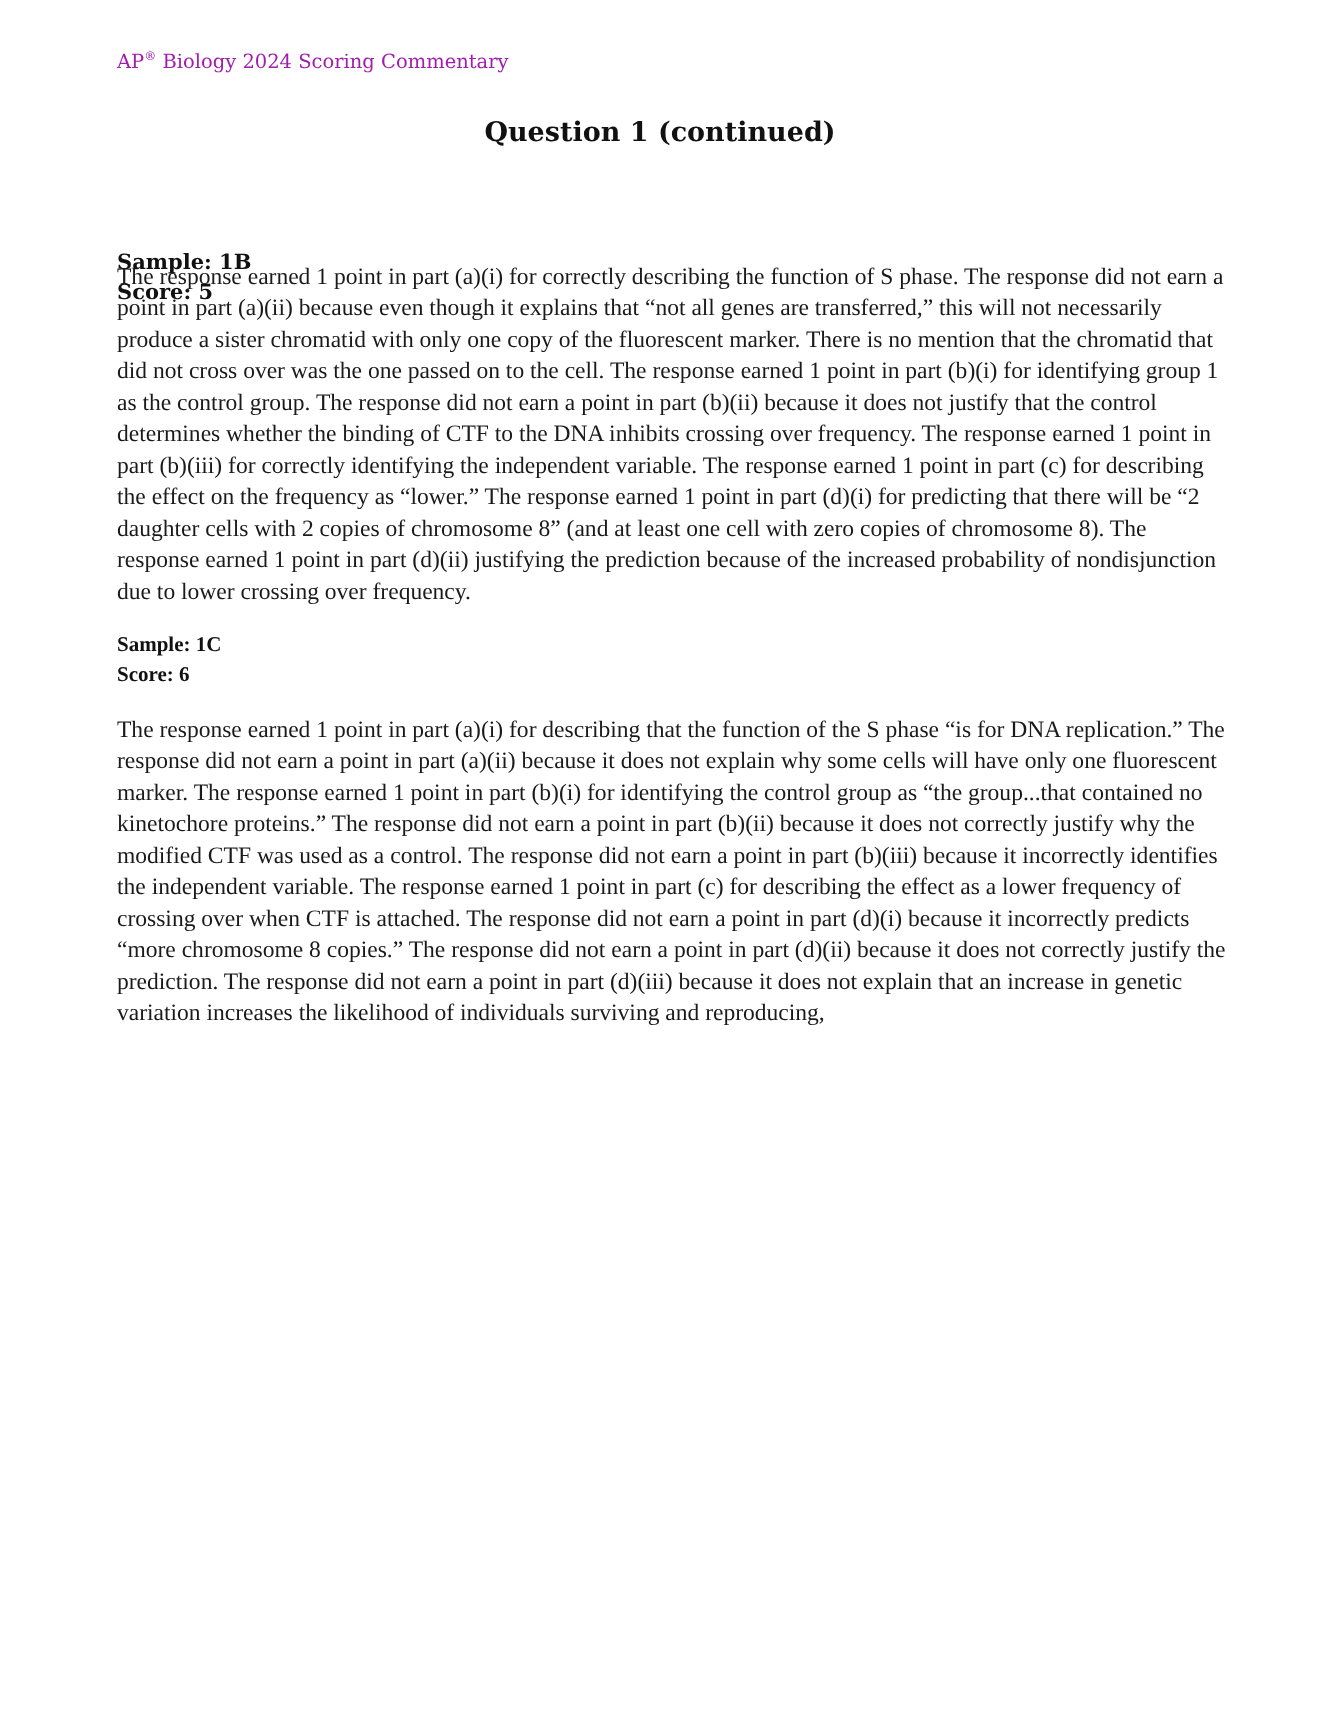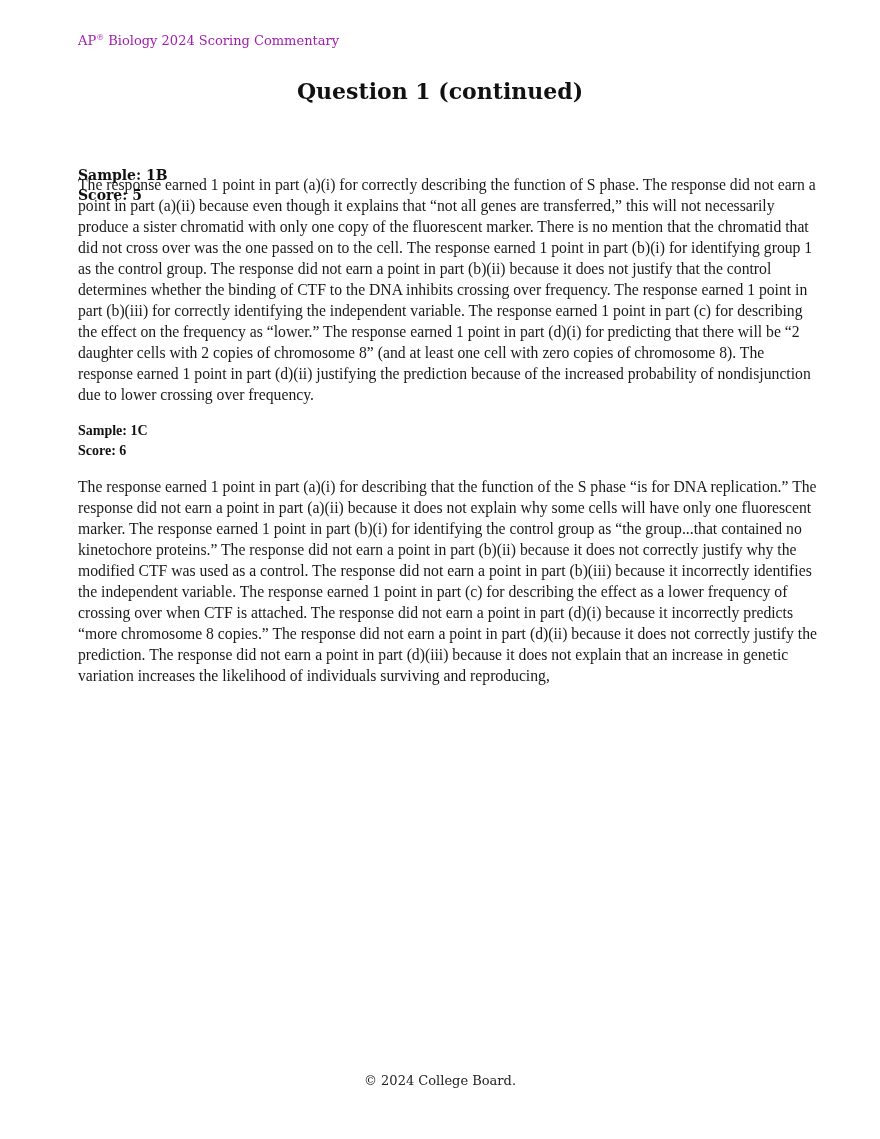--- a/index.html
+++ b/index.html
@@ -4,21 +4,21 @@
   <style>
     html, body { margin: 0; padding: 0; background: #ffffff; }
     body { width: 880px; height: 1139px; position: relative; overflow: hidden; color: #1a1a1a; }
     .header {
       position: absolute; left: 78px; top: 33px;
       font-family: "DejaVu Serif", serif; font-size: 13px; color: #a21caf;
     }
     .header sup { font-size: 8px; vertical-align: 5px; }
     .title {
       position: absolute; left: 0; right: 0; top: 78px; text-align: center;
-      font-family: "DejaVu Serif", serif; font-weight: bold; font-size: 22px; color: #111;
+      font-family: "DejaVu Serif", serif; font-weight: bold; font-size: 18px; color: #111;
     }
     .sample-head {
       position: absolute; left: 78px;
       font-family: "DejaVu Serif", serif; font-weight: bold; font-size: 14px; line-height: 20px; color: #111;
     }
     .para {
       position: absolute; left: 78px; width: 740px;
       font-family: "Liberation Serif", serif; font-size: 15.7px; line-height: 21px; color: #1a1a1a;
     }
     .footer {
@@ -41,14 +41,13 @@
 </div>
 <div class="para" style="top:174px;">The response earned 1 point in part (a)(i) for correctly describing the function of S phase. The response did not earn a point in part (a)(ii) because even though it explains that “not all genes are transferred,” this will not necessarily produce a sister chromatid with only one copy of the fluorescent marker. There is no mention that the chromatid that did not cross over was the one passed on to the cell. The response earned 1 point in part (b)(i) for identifying group 1 as the control group. The response did not earn a point in part (b)(ii) because it does not justify that the control determines whether the binding of CTF to the DNA inhibits crossing over frequency. The response earned 1 point in part (b)(iii) for correctly identifying the independent variable. The response earned 1 point in part (c) for describing the effect on the frequency as “lower.” The response earned 1 point in part (d)(i) for predicting that there will be “2 daughter cells with 2 copies of chromosome 8” (and at least one cell with zero copies of chromosome 8). The response earned 1 point in part (d)(ii) justifying the prediction because of the increased probability of nondisjunction due to lower crossing over frequency.</div>
 
 <div class="sample-head" style="top:421px;font-family:Liberation Serif, serif;">
   <div>Sample: 1C</div>
   <div>Score: 6</div>
 </div>
 <div class="para" style="top:476px;">The response earned 1 point in part (a)(i) for describing that the function of the S phase “is for DNA replication.” The response did not earn a point in part (a)(ii) because it does not explain why some cells will have only one fluorescent marker. The response earned 1 point in part (b)(i) for identifying the control group as “the group...that contained no kinetochore proteins.” The response did not earn a point in part (b)(ii) because it does not correctly justify why the modified CTF was used as a control. The response did not earn a point in part (b)(iii) because it incorrectly identifies the independent variable. The response earned 1 point in part (c) for describing the effect as a lower frequency of crossing over when CTF is attached. The response did not earn a point in part (d)(i) because it incorrectly predicts “more chromosome 8 copies.” The response did not earn a point in part (d)(ii) because it does not correctly justify the prediction. The response did not earn a point in part (d)(iii) because it does not explain that an increase in genetic variation increases the likelihood of individuals surviving and reproducing,</div>
 
 <div class="footer">
-  <div>© 2024 College Board.</div>
 </div>
 
 </body></html>

